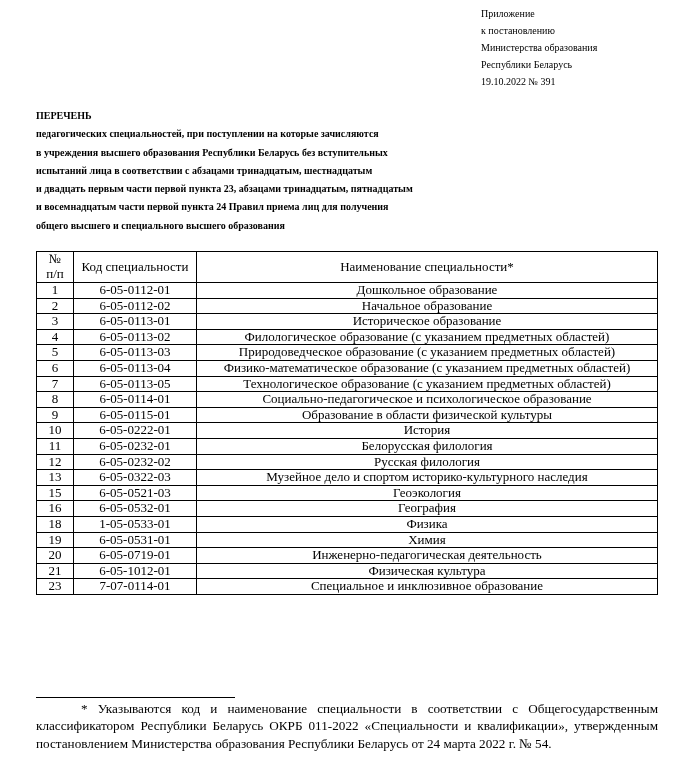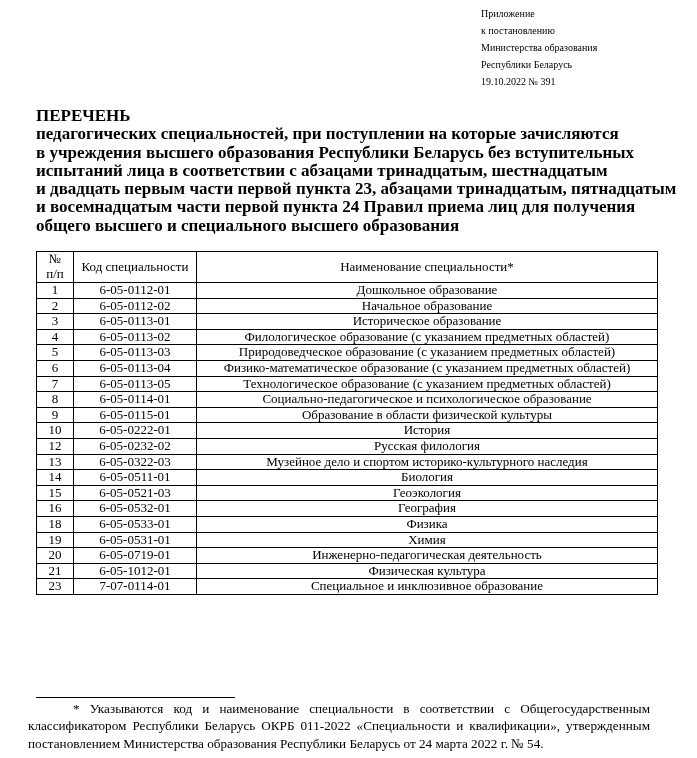--- a/index.html
+++ b/index.html
@@ -1,33 +1,33 @@
 <!DOCTYPE html>
 <html><head>
 <meta charset="utf-8">
 <style>
   html, body { margin:0; padding:0; background:#ffffff; }
   body { width:697px; height:758px; position:relative; overflow:hidden;
          font-family:"Liberation Serif", serif; color:#000; }
   .appendix { position:absolute; left:481px; top:5px; font-size:10px; line-height:17px; }
   .appendix div { white-space:nowrap; }
-  .title-block { position:absolute; left:36px; top:107px; font-weight:bold; font-size:17px; line-height:18.3px; }
+  .title-block { position:absolute; left:36px; top:107px; font-weight:bold; font-size:10px; line-height:18.3px; }
   .title-block div { white-space:nowrap; }
   table.spec { position:absolute; left:36px; top:251px; border-collapse:collapse; font-size:13px; }
   table.spec th, table.spec td { border:1.4px solid #000; padding:0 2px; line-height:14.6px; white-space:nowrap; }
   table.spec th { font-weight:normal; height:30px; }
   table.spec td { height:14.6px; }
   .c-num { width:32px; text-align:center; }
   .c-code { width:118px; text-align:center; }
   .c-name { width:456px; text-align:center; }
   th.c-code { text-align:center; }
   th.c-name { text-align:center; }
   td.c-code, td.c-name { padding-left:1px; }
   .fn-rule { position:absolute; left:36px; top:697px; width:199px; height:1px; background:#000; }
-  .footnote { position:absolute; left:28px; top:700px; width:622px; font-size:13.2px; line-height:17.3px; text-align:justify; }
+  .footnote { position:absolute; left:36px; top:700px; width:622px; font-size:13.2px; line-height:17.3px; text-align:justify; }
   .footnote .first { text-indent:45px; }
 </style>
 </head>
 <body>
 
 <div class="appendix">
   <div>Приложение</div>
   <div>к постановлению</div>
   <div>Министерства образования</div>
   <div>Республики Беларусь</div>
@@ -100,47 +100,47 @@
         <td class="c-num">9</td>
         <td class="c-code">6-05-0115-01</td>
         <td class="c-name">Образование в области физической культуры</td>
       </tr>
       <tr>
         <td class="c-num">10</td>
         <td class="c-code">6-05-0222-01</td>
         <td class="c-name">История</td>
       </tr>
       <tr>
+        <td class="c-num">11</td>
+        <td class="c-code">6-05-0232-01</td>
+        <td class="c-name">Белорусская филология</td>
+      </tr>
+      <tr>
         <td class="c-num">12</td>
         <td class="c-code">6-05-0232-02</td>
         <td class="c-name">Русская филология</td>
       </tr>
       <tr>
         <td class="c-num">13</td>
         <td class="c-code">6-05-0322-03</td>
         <td class="c-name">Музейное дело и спортом историко-культурного наследия</td>
-      </tr>
-      <tr>
-        <td class="c-num">14</td>
-        <td class="c-code">6-05-0511-01</td>
-        <td class="c-name">Биология</td>
       </tr>
       <tr>
         <td class="c-num">15</td>
         <td class="c-code">6-05-0521-03</td>
         <td class="c-name">Геоэкология</td>
       </tr>
       <tr>
         <td class="c-num">16</td>
         <td class="c-code">6-05-0532-01</td>
         <td class="c-name">География</td>
       </tr>
       <tr>
         <td class="c-num">18</td>
-        <td class="c-code">6-05-0533-01</td>
+        <td class="c-code">1-05-0533-01</td>
         <td class="c-name">Физика</td>
       </tr>
       <tr>
         <td class="c-num">19</td>
         <td class="c-code">6-05-0531-01</td>
         <td class="c-name">Химия</td>
       </tr>
       <tr>
         <td class="c-num">20</td>
         <td class="c-code">6-05-0719-01</td>

